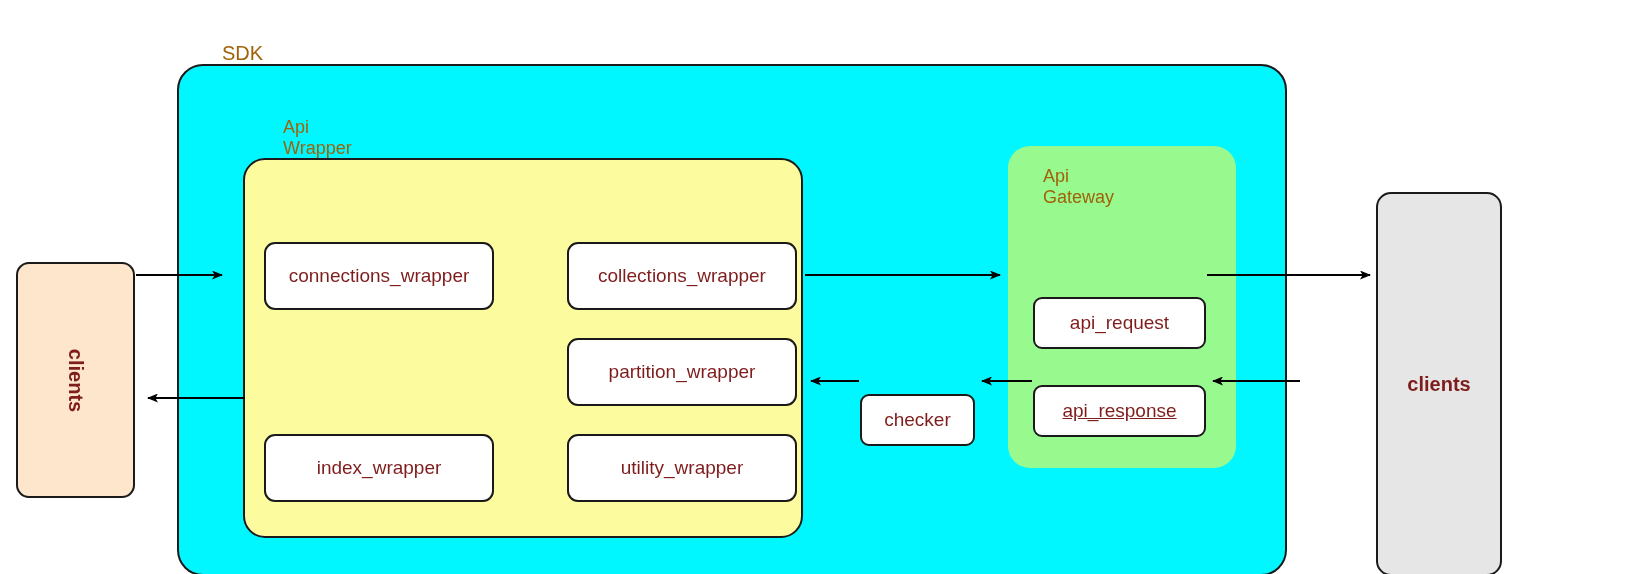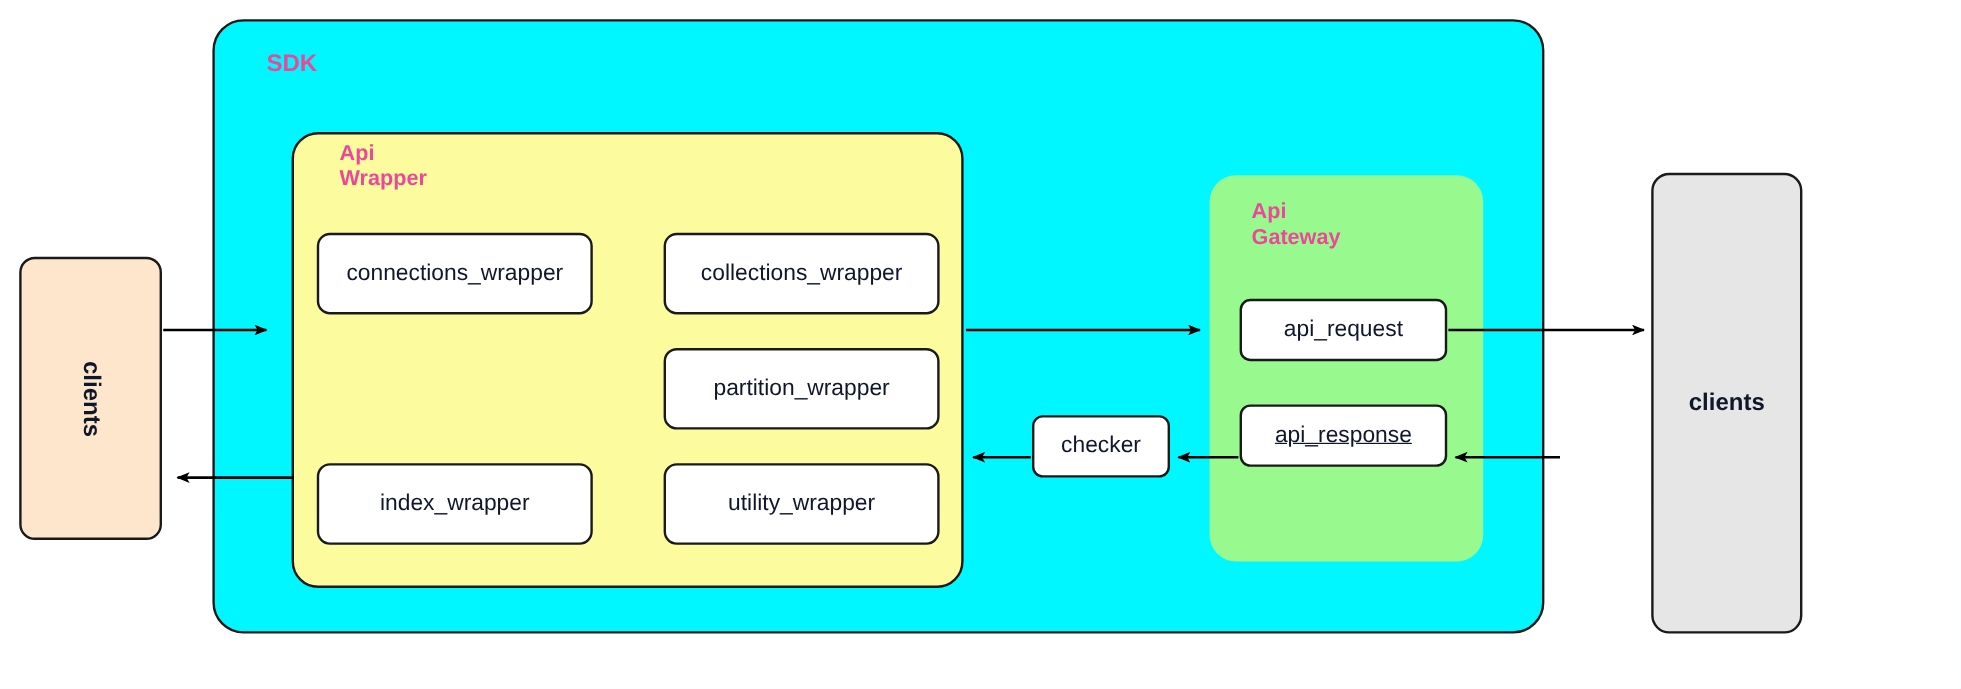--- a/index.html
+++ b/index.html
@@ -18,27 +18,28 @@
 
   
   .node {
     position: absolute;
     box-sizing: border-box;
     border: 2px solid #1a1a1a;
     display: flex;
     align-items: center;
     justify-content: center;
     text-align: center;
-    color: #0f172a;
+    color: #7f1d1d;
+    margin-top: 48px;
   }
 
   .container-label {
     position: absolute;
-    font-weight: bold;
-    color: #ec4899;
+    font-weight: normal;
+    color: #a16207;
     white-space: pre-line;
     line-height: 1.18;
   }
 
   
   #sdk-container {
     left: 177px;
     top: 16px;
     width: 1110px;
     height: 512px;
@@ -68,21 +69,21 @@
 
   
   .wrapper-box {
     background: #ffffff;
     border-radius: 11px;
     font-size: 19px;
     width: 230px;
     height: 68px;
   }
   .wrapper-col-left  { left: 264px; }
-  .wrapper-col-right { left: 553px; }
+  .wrapper-col-right { left: 567px; }
   .wrapper-row-1 { top: 194px; }
   .wrapper-row-2 { top: 290px; }
   .wrapper-row-3 { top: 386px; text-align: center; }
 
   
   #api-gateway-container {
     position: absolute;
     left: 1008px;
     top: 146px;
     width: 228px;

